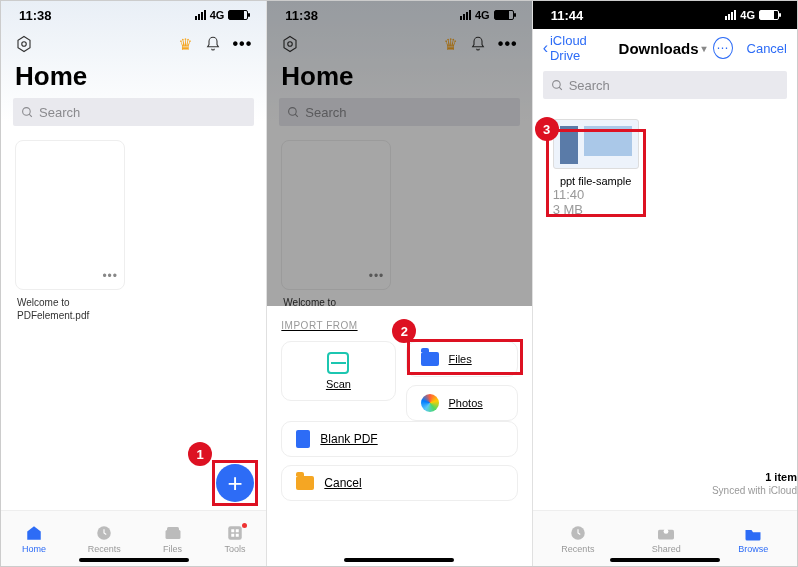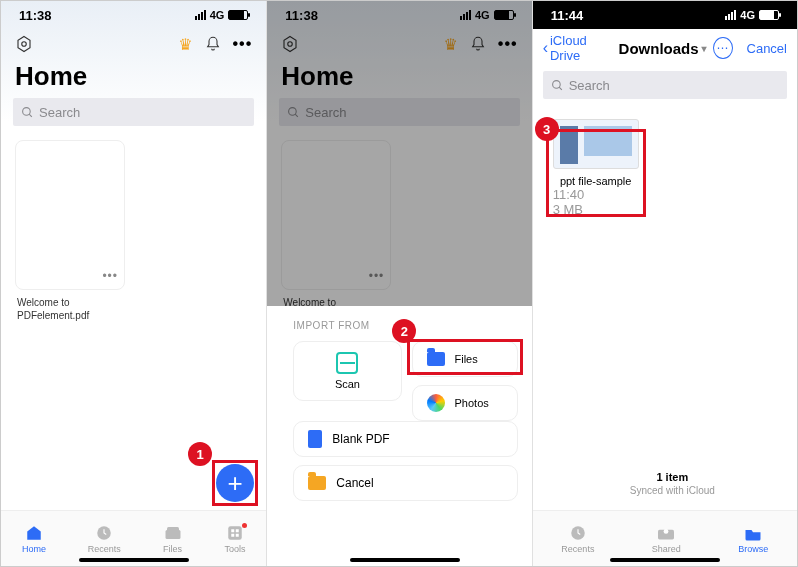--- a/index.html
+++ b/index.html
@@ -40,21 +40,21 @@
   
   .badge { position:absolute; width:24px; height:24px; background:#d12; color:#fff; border-radius:50%; display:flex; align-items:center; justify-content:center; font-size:13px; font-weight:700; z-index:10;}
   .redbox { border:3px solid #d12; position:absolute; z-index:9; }
   
   .fab { width:38px; height:38px; background:#2d6cf6; border-radius:50%; color:#fff; display:flex; align-items:center; justify-content:center; font-size:26px; font-weight:300; }
   
   .dim { position:absolute; top:0; left:0; right:0; bottom:260px; background:rgba(0,0,0,0.35); }
   .p2-top { position:absolute; top:0; left:0; right:0; }
   .grey .statusbar, .grey .toprow, .grey .title { opacity:1; }
   
-  .sheet { position:absolute; bottom:0; left:12px; right:0; height:260px; background:#fff; border-radius:14px 14px 0 0; padding:14px 14px 8px; }
+  .sheet { position:absolute; bottom:0; left:0; right:0; height:260px; background:#fff; border-radius:14px 14px 0 0; padding:14px 14px 8px;text-decoration:underline; }
   .sh-label { font-size:10px; color:#999; letter-spacing:0.5px; margin-bottom:10px; }
   .sh-label.mt { margin-top:18px; }
   .row2 { display:flex; gap:10px; }
   .card { flex:1; border:1px solid #eee; border-radius:10px; height:60px; display:flex; flex-direction:column; align-items:center; justify-content:center; gap:4px; font-size:11px; }
   .card.sm { flex-direction:row; justify-content:flex-start; padding-left:14px; gap:10px; height:36px;}
   .listrow { display:flex; align-items:center; gap:10px; height:36px; font-size:12px; border:1px solid #eee; border-radius:10px; padding-left:14px; margin-bottom:8px;}
   .scan-ic{width:22px;height:22px;border:2px solid #1cc6b0;border-radius:4px;position:relative;}
   .scan-ic::after{content:"";position:absolute;top:45%;left:10%;right:10%;height:2px;background:#1cc6b0;}
   .folder-ic{width:18px;height:14px;background:#2d6cf6;border-radius:2px;position:relative;}
   .folder-ic::before{content:"";position:absolute;top:-4px;left:0;width:8px;height:4px;background:#2d6cf6;border-radius:2px 2px 0 0;}
@@ -67,21 +67,21 @@
   .chev { font-size:16px; }
   .loc3 { font-weight:700; font-size:15px; flex:1; text-align:center; display:flex; align-items:center; justify-content:center; gap:3px;}
   .more3 { width:22px; height:22px; border:1.5px solid #2d6cf6; border-radius:50%; color:#2d6cf6; display:flex; align-items:center; justify-content:center; font-size:12px;}
   .cancel3 { color:#2d6cf6; font-size:13px; }
   .grid3 { padding:16px 15px 0 20px; }
   .thumb3 { width:86px; height:50px; background:#edf3fb; border:1px solid #ddd; border-radius:3px; position:relative; overflow:hidden;}
   .thumb3 .a{position:absolute;left:6px;top:6px;width:18px;height:38px;background:#5a7ba8;}
   .thumb3 .b{position:absolute;right:6px;top:6px;width:48px;height:30px;background:#aac8e8;}
   .fname3 { font-size:11px; margin-top:6px; text-align:center; width:86px;}
   .fmeta3 { font-size:13px; color:#999; width:86px;}
-  .sync3 { position:absolute; bottom:70px; left:15px; right:0; text-align:center; font-size:11px;}
+  .sync3 { position:absolute; bottom:70px; left:15px; right:0; text-align:right; font-size:11px;}
   .sync3 .sub{font-size:10px;color:#999;margin-top:2px;}
   .p1-bg { background:linear-gradient(#e9eff6,#fff 120px); }
   svg{display:block;}
 </style>
 </head>
 <body>
 
 <div class="phone p1-bg">
   <div class="statusbar">
     <span>11:38</span>

